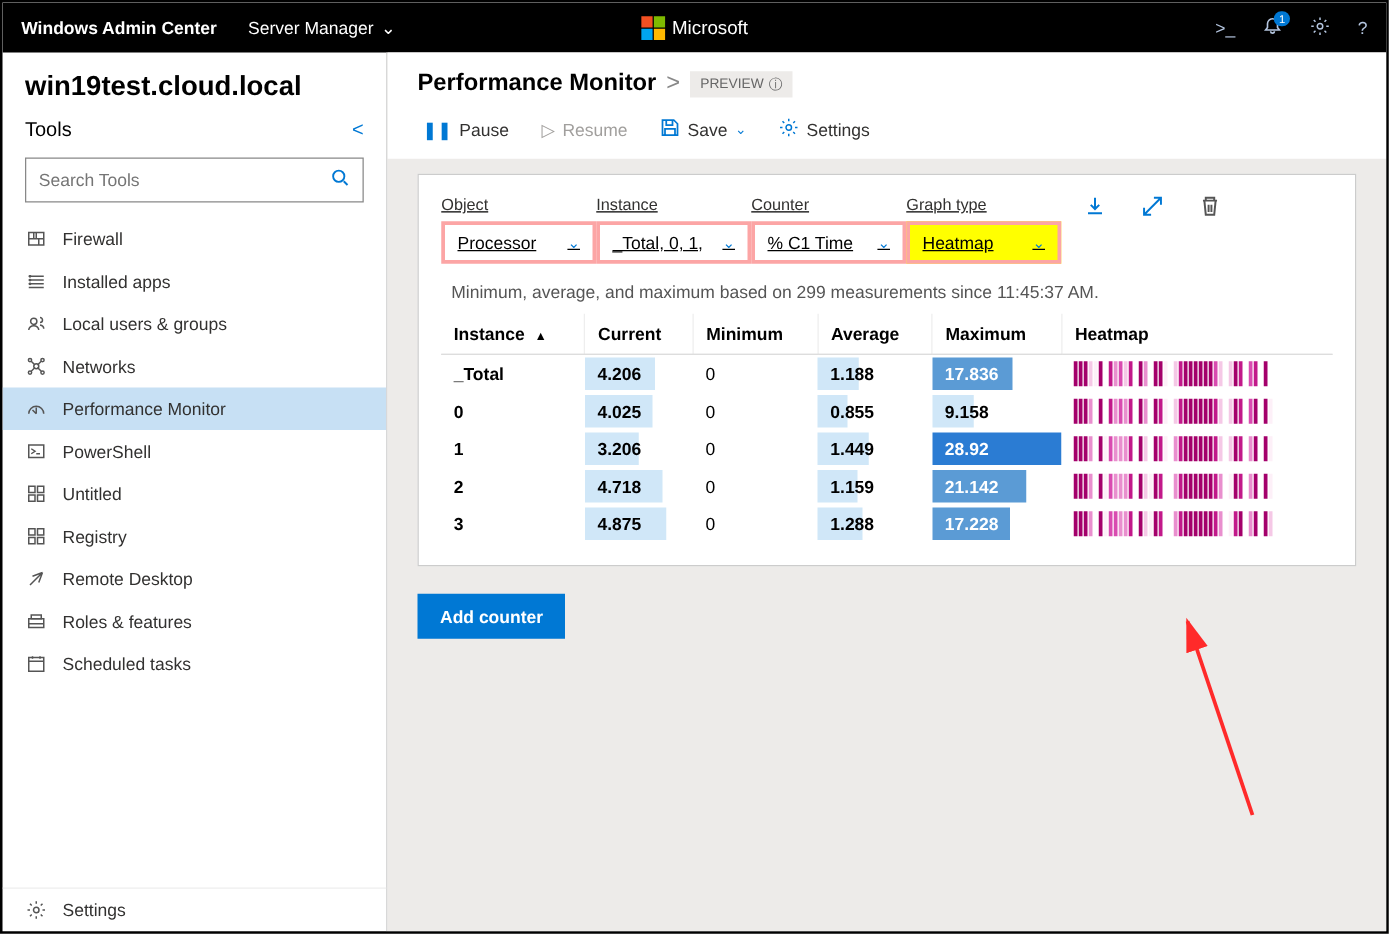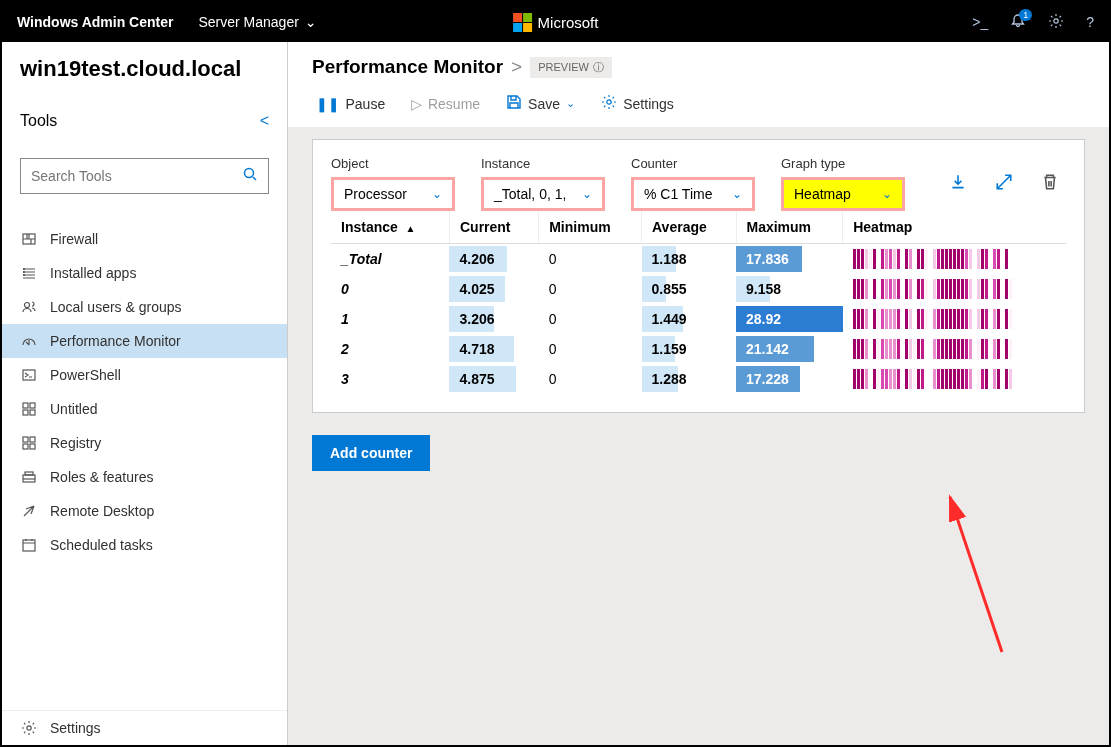--- a/index.html
+++ b/index.html
@@ -14,21 +14,21 @@
 .ms-grid span:nth-child(1){background:#f25022;} .ms-grid span:nth-child(2){background:#7fba00;}
 .ms-grid span:nth-child(3){background:#00a4ef;} .ms-grid span:nth-child(4){background:#ffb900;}
 .topbar .right-icons { margin-left: auto; display: flex; gap: 22px; align-items: center; }
 .topbar .right-icons .icon { position: relative; cursor: pointer; color: #b5c6e0; }
 .badge { position: absolute; top: -4px; right: -6px; background: #0078d4; color: #fff; border-radius: 8px; font-size: 9px; padding: 0 4px; line-height: 12px; }
 
 
 .container { display: flex; height: calc(100% - 40px); }
 
 
-.sidebar { width: 286px; border-right: 1px solid #ccc; display: flex; flex-direction: column; gap: 16px; }
+.sidebar { width: 308px; border-right: 1px solid #ccc; display: flex; flex-direction: column; }
 .server-name { font-size: 22px; font-weight: 700; padding: 14px 18px 10px; }
 .tools-hdr { display: flex; align-items: center; justify-content: space-between; padding: 4px 18px 12px; }
 .tools-hdr h2 { font-size: 16px; font-weight: 400; }
 .collapse-icon { color: #0078d4; cursor: pointer; }
 .search-box { margin: 0 18px 12px; border: 1px solid #888; height: 36px; display: flex; align-items: center; padding: 0 10px; }
 .search-box input { border: none; outline: none; flex: 1; font-size: 14px; }
 .search-box .sicon { color: #0078d4; }
 .tool-list { flex: 1; overflow-y: auto; }
 .tool-item { display: flex; align-items: center; gap: 12px; padding: 9px 18px; font-size: 14px; cursor: pointer; color: #323130; }
 .tool-item.active { background: #c7e0f4; }
@@ -45,36 +45,36 @@
 .preview-tag { background: #edebe9; color: #666; font-size: 11px; padding: 3px 8px; display: flex; align-items: center; gap: 4px; }
 .actionbar { display: flex; align-items: center; gap: 26px; padding: 16px 4px 14px; font-size: 14px; }
 .ab-item { display: flex; align-items: center; gap: 6px; cursor: pointer; color: #323130; }
 .ab-item.disabled { color: #a19f9d; }
 .ab-item .aicon { color: #0078d4; }
 .ab-item.disabled .aicon { color: #a19f9d; }
 
 .workspace { padding: 12px 24px 24px; flex: 1; overflow: auto; }
 
 .panel { background: #fff; border: 1px solid #ccc; padding: 16px 18px 18px; }
-.selectors { display: flex; gap: 26px; align-items: center; }
+.selectors { display: flex; align-items: flex-start; text-decoration: underline; }
 .sel-col label { font-size: 13px; color: #323130; display: block; margin-bottom: 6px; }
 .dropdown { border: 3px solid #fca5a5; height: 34px; display: flex; align-items: center; justify-content: space-between; padding: 0 10px; font-size: 14px; cursor: pointer; min-width: 124px; }
 .dropdown .chev { color: #0078d4; font-size: 12px; }
 .dropdown.hl { background: #ffff00; }
 .sel-actions { display: flex; gap: 28px; align-items: center; margin-left: 18px; }
 .sel-actions .ia { color: #0078d4; cursor: pointer; }
 .sel-actions .ia.gray { color: #555; }
 
 .meta-text { font-size: 14px; color: #555; margin: 14px 0 10px 8px; }
 
 table { width: 100%; border-collapse: collapse; font-size: 14px; }
 th { text-align: left; font-weight: 600; padding: 8px 10px; border-bottom: 1px solid #ddd; border-right: 1px solid #eee; }
 th:last-child { border-right: none; }
 td { padding: 5px 10px; }
-td.inst { font-weight: 700; font-style: italic; }
+td.inst { font-weight: 700; }
 .valcell { position: relative; }
 .valbar { position: absolute; left: 0; top: 2px; bottom: 2px; background: #d0e7f8; z-index: 0; }
 .valbar.dark { background: #5b9bd5; }
 .valbar.darker { background: #2b7cd3; }
 .valtxt { position: relative; z-index: 1; font-weight: bold; }
 .heat { display: flex; gap: 1px; height: 20px; align-items: stretch; }
 .heat span { width: 3px; }
 .add-btn { background: #0078d4; color: #fff; border: none; padding: 10px 18px; font-size: 14px; font-weight: 600; margin-top: 22px; cursor: pointer; }
 
 .arrow-annot { position: absolute; pointer-events: none; z-index: 50; }
@@ -157,20 +157,33 @@
         </div>
         <div class="tool-item">
           <span class="ticon">
             <svg class="icon" viewBox="0 0 16 16" fill="none" stroke="currentColor" stroke-width="1.2">
               <circle cx="6" cy="6" r="2.5"></circle>
               <path d="M2 13c0-2 2-3.5 4-3.5s4 1.5 4 3.5M11 7a2 2 0 1 0 0-4M14 12c0-1.5-1.3-2.7-3-3"></path>
             </svg>
           </span>
           <span>Local users &amp; groups</span>
         </div>
+        <div class="tool-item">
+          <span class="ticon">
+            <svg class="icon" viewBox="0 0 16 16" fill="none" stroke="currentColor" stroke-width="1.2">
+              <circle cx="8" cy="8" r="2"></circle>
+              <circle cx="3" cy="3" r="1.3"></circle>
+              <circle cx="13" cy="3" r="1.3"></circle>
+              <circle cx="3" cy="13" r="1.3"></circle>
+              <circle cx="13" cy="13" r="1.3"></circle>
+              <path d="M4 4l3 3M12 4l-3 3M4 12l3-3M12 12l-3-3"></path>
+            </svg>
+          </span>
+          <span>Networks</span>
+        </div>
         <div class="tool-item active">
           <span class="ticon">
             <svg class="icon" viewBox="0 0 16 16" fill="none" stroke="currentColor" stroke-width="1.2">
               <path d="M2 12a6 6 0 0 1 12 0M8 12V7M5 9l3 3"></path>
             </svg>
           </span>
           <span>Performance Monitor</span>
         </div>
         <div class="tool-item">
           <span class="ticon">
@@ -199,34 +212,34 @@
               <rect x="9" y="2" width="5" height="5"></rect>
               <rect x="2" y="9" width="5" height="5"></rect>
               <rect x="9" y="9" width="5" height="5"></rect>
             </svg>
           </span>
           <span>Registry</span>
         </div>
         <div class="tool-item">
           <span class="ticon">
             <svg class="icon" viewBox="0 0 16 16" fill="none" stroke="currentColor" stroke-width="1.2">
+              <path d="M3 13L13 3M13 3l-3 8M13 3L5 6"></path>
+            </svg>
+          </span>
+          <span>Remote Desktop</span>
+        </div>
+        <div class="tool-item">
+          <span class="ticon">
+            <svg class="icon" viewBox="0 0 16 16" fill="none" stroke="currentColor" stroke-width="1.2">
               <rect x="2" y="6" width="12" height="7"></rect>
               <rect x="4" y="3" width="8" height="3"></rect>
               <path d="M2 10h12"></path>
             </svg>
           </span>
           <span>Roles &amp; features</span>
-        </div>
-        <div class="tool-item">
-          <span class="ticon">
-            <svg class="icon" viewBox="0 0 16 16" fill="none" stroke="currentColor" stroke-width="1.2">
-              <path d="M3 13L13 3M13 3l-3 8M13 3L5 6"></path>
-            </svg>
-          </span>
-          <span>Remote Desktop</span>
         </div>
         <div class="tool-item">
           <span class="ticon">
             <svg class="icon" viewBox="0 0 16 16" fill="none" stroke="currentColor" stroke-width="1.2">
               <rect x="2" y="3" width="12" height="11"></rect>
               <path d="M2 6h12M5 2v2M11 2v2"></path>
             </svg>
           </span>
           <span>Scheduled tasks</span>
         </div>
@@ -327,20 +340,21 @@
                 </svg>
             </span>
             <span class="ia gray">
               <svg width="18" height="18" viewBox="0 0 16 16" fill="none" stroke="currentColor" stroke-width="1.4">
                   <path d="M3 4h10M5 4V2h6v2M4 4l1 10h6l1-10M7 7v5M9 7v5"></path>
                 </svg>
             </span>
           </div>
         </div>
 
+        <div class="meta-text">Minimum, average, and maximum based on 299 measurements since 11:45:37 AM.</div>
 
         <table>
           <thead>
               <tr id="thead-row">
                 <th>Instance &nbsp;<span style="font-size:10px;">▲</span></th>
                 <th>Current</th>
                 <th>Minimum</th>
                 <th>Average</th>
                 <th>Maximum</th>
                 <th>Heatmap</th>

